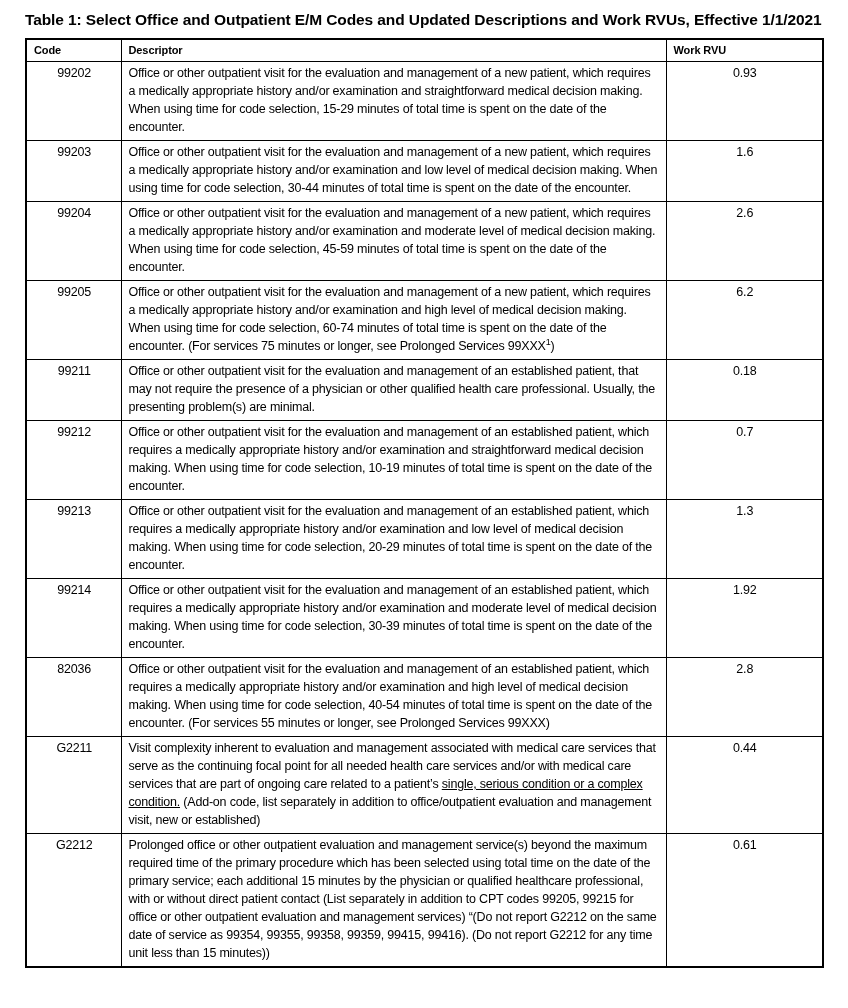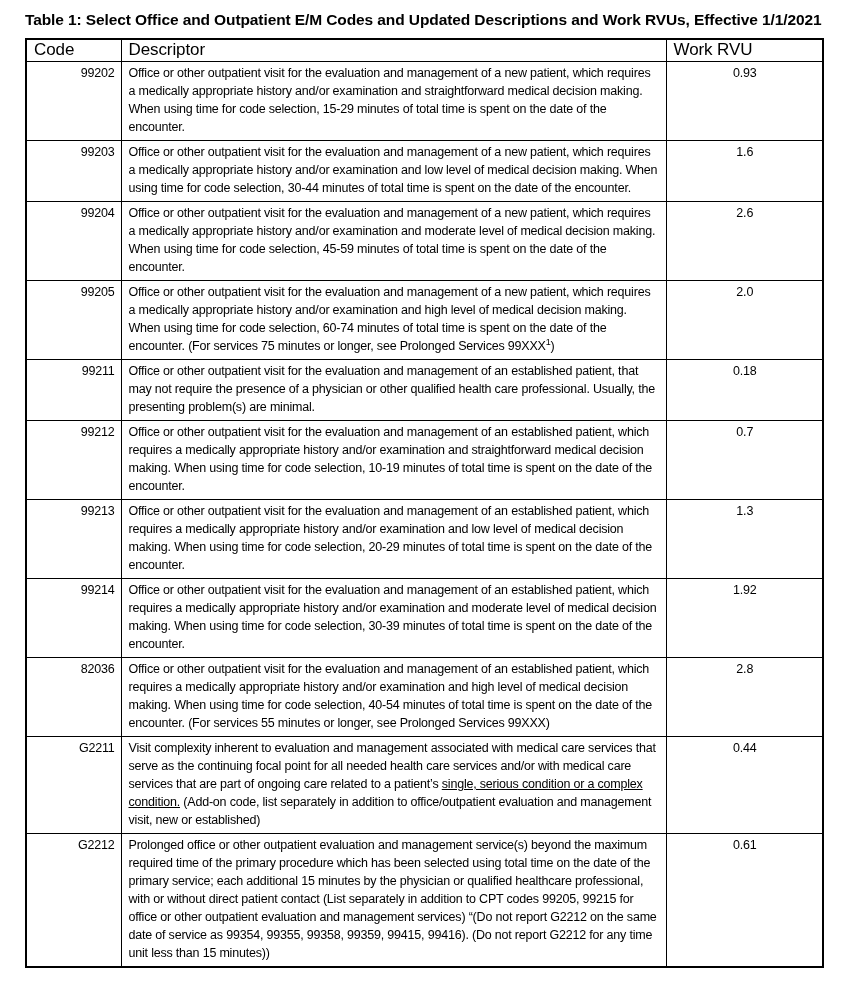--- a/index.html
+++ b/index.html
@@ -21,36 +21,36 @@
   table.em-table {
     border-collapse: collapse;
     width: 797px;
     table-layout: fixed;
     border: 2px solid #000;
   }
   .em-table th, .em-table td {
     border: 1.5px solid #000;
   }
   .em-table th {
-    font-size: 17px;
-    font-weight: normal;
+    font-size: 11px;
+    font-weight: bold;
     line-height: 18px;
     padding: 1px 6px 2px 7px;
     letter-spacing: -0.1px;
   }
   th.col-code, th.col-desc { text-align: left; }
   th.col-rvu { text-align: left; }
   .em-table td {
     vertical-align: top;
     font-size: 12.5px;
     line-height: 18px;
     letter-spacing: -0.2px;
     padding: 2px 6px 4px 7px;
   }
-  td.code-cell { text-align: right; }
+  td.code-cell { text-align: center; }
   td.rvu-cell { text-align: center; margin-top: 43px; }
   col.c-code { width: 95px; }
   col.c-desc { width: 545px; }
   col.c-rvu  { width: 157px; }
   .seg-underline { text-decoration: underline; }
   sup.seg-sup { font-size: 9px; line-height: 0; vertical-align: super; }
 </style>
 </head>
 <body>
 
@@ -82,21 +82,21 @@
           <td class="rvu-cell">1.6</td>
         </tr>
         <tr>
           <td class="code-cell">99204</td>
           <td class="descriptor-cell"><span>Office or other outpatient visit for the evaluation and management of a new patient, which requires a medically appropriate history and/or examination and moderate level of medical decision making. When using time for code selection, 45-59 minutes of total time is spent on the date of the encounter.</span></td>
           <td class="rvu-cell">2.6</td>
         </tr>
         <tr>
           <td class="code-cell">99205</td>
           <td class="descriptor-cell"><span>Office or other outpatient visit for the evaluation and management of a new patient, which requires a medically appropriate history and/or examination and high level of medical decision making. When using time for code selection, 60-74 minutes of total time is spent on the date of the encounter. (For services 75 minutes or longer, see Prolonged Services 99XXX</span><sup class="seg-sup">1</sup><span>)</span></td>
-          <td class="rvu-cell">2.0</td>
+          <td class="rvu-cell">6.2</td>
         </tr>
         <tr>
           <td class="code-cell">99211</td>
           <td class="descriptor-cell"><span>Office or other outpatient visit for the evaluation and management of an established patient, that may not require the presence of a physician or other qualified health care professional. Usually, the presenting problem(s) are minimal.</span></td>
           <td class="rvu-cell">0.18</td>
         </tr>
         <tr>
           <td class="code-cell">99212</td>
           <td class="descriptor-cell"><span>Office or other outpatient visit for the evaluation and management of an established patient, which requires a medically appropriate history and/or examination and straightforward medical decision making. When using time for code selection, 10-19 minutes of total time is spent on the date of the encounter.</span></td>
           <td class="rvu-cell">0.7</td>

